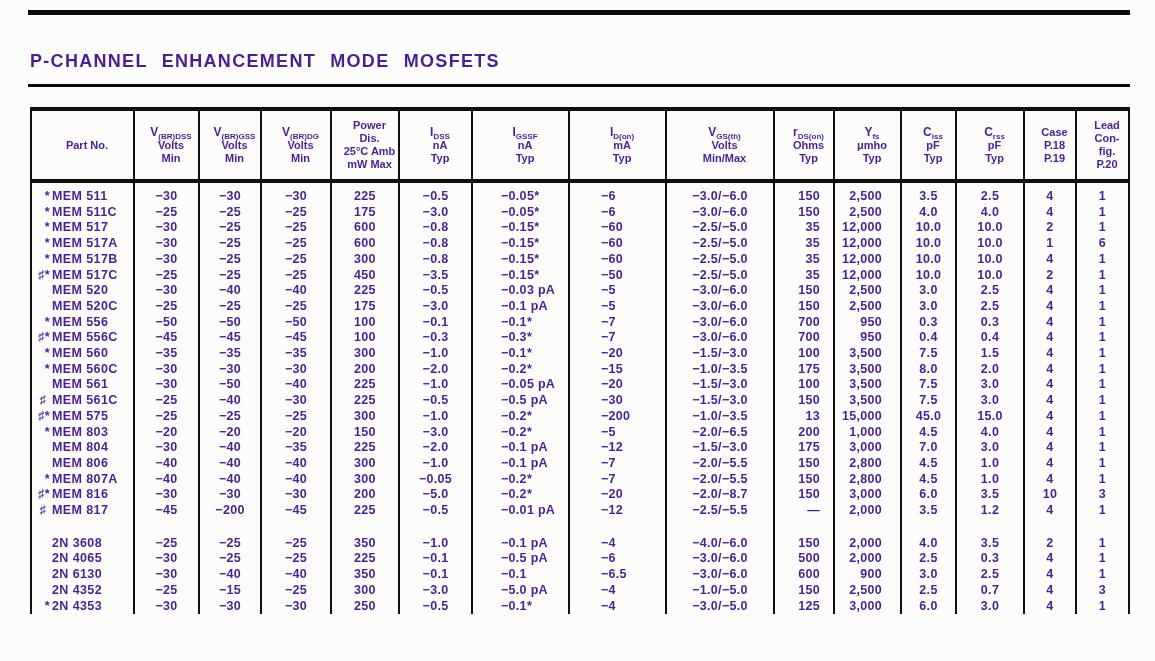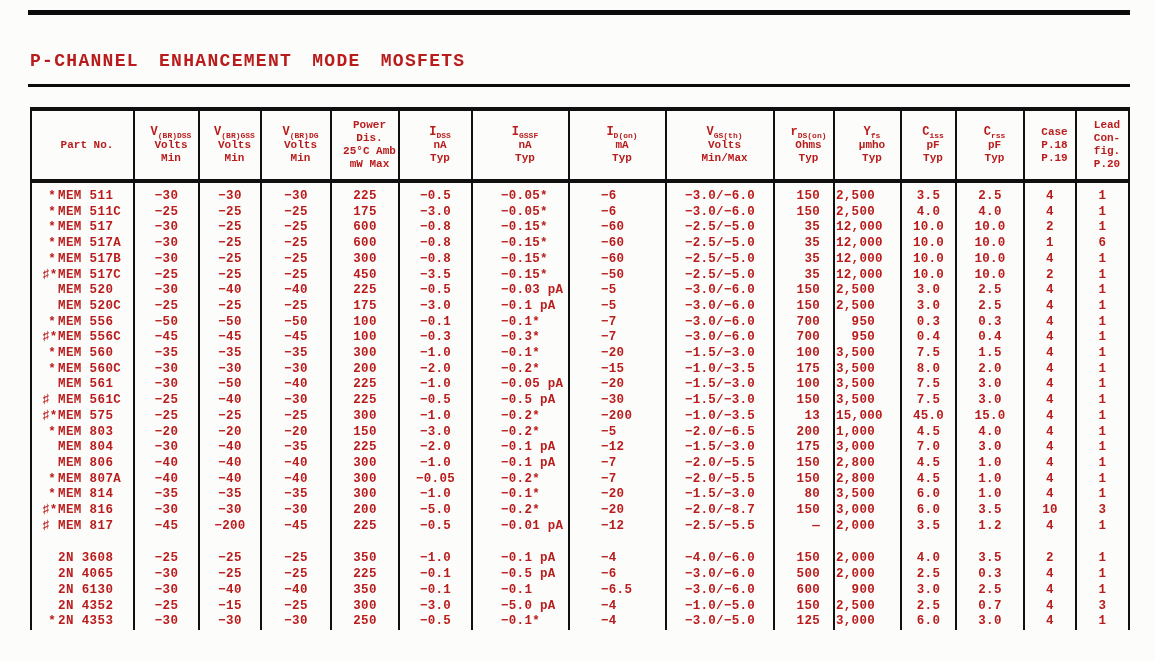--- a/index.html
+++ b/index.html
@@ -1,19 +1,19 @@
 <!DOCTYPE html>
 <html><head>
 <meta charset="utf-8">
 <style>
   html,body { margin:0; padding:0; }
   .page {
     position:relative; width:1155px; height:661px; overflow:hidden;
-    background:#fcfcfa; color:#b91c1c;
-    font-family:Liberation Mono, monospace;
+    background:#fcfcfa; color:#4c1d95;
+    font-family:Liberation Sans, sans-serif;
   }
   .top-rule   { position:absolute; left:28px; top:10px;  width:1102px; height:5px; background:#0b0b0b; }
   .title-rule { position:absolute; left:28px; top:84px;  width:1102px; height:3px; background:#0b0b0b; }
   .page-title {
     position:absolute; left:30px; top:51px; margin:0;
     font-size:18px; font-weight:bold; letter-spacing:1.3px; word-spacing:8px;
   }
   table.spec-table {
     position:absolute; left:30px; top:107px; width:1098px;
     border-collapse:collapse; table-layout:fixed;
@@ -27,25 +27,25 @@
   }
   .hdr-line { display:block;margin-left:9px; }
   .sym-line { font-size:12px; }
   .sym-line sub { font-size:8px; line-height:0; }
   .spec-table tbody td {
     height:15.7px; line-height:15.7px; font-size:12.5px; font-weight:bold;
     text-align:center; padding:0 1px; white-space:nowrap; overflow:hidden;
     letter-spacing:0.3px;
   }
   
-  .spec-table tbody td:nth-child(1)  { text-align:left; padding-left:10px; }
+  .spec-table tbody td:nth-child(1)  { text-align:left; padding-left:4px; }
   .spec-table tbody td:nth-child(7)  { text-align:left; padding-left:28px; }
   .spec-table tbody td:nth-child(8)  { text-align:left; padding-left:31px; }
   .spec-table tbody td:nth-child(10) { text-align:right; padding-right:13px; }
-  .spec-table tbody td:nth-child(11) { text-align:right; padding-right:25px; }
+  .spec-table tbody td:nth-child(11) { text-align:right; padding-right:18px; }
   tr.spacer-top td { height:6px;  line-height:6px; }
   tr.group-gap  td { height:17px; line-height:17px; }
   .part-prefix { display:inline-block; width:14px; text-align:right; }
   .part-name   { margin-left:2px; letter-spacing:0.4px; }
 </style>
 </head>
 <body>
 
 <div class="page">
   <div class="top-rule"></div>
@@ -484,37 +484,20 @@
           <td>−7</td>
           <td>−2.0/−5.5</td>
           <td>150</td>
           <td>2,800</td>
           <td>4.5</td>
           <td>1.0</td>
           <td>4</td>
           <td>1</td>
         </tr>
         <tr>
-          <td><span class="part-prefix">*</span><span class="part-name">MEM 814</span></td>
-          <td>−35</td>
-          <td>−35</td>
-          <td>−35</td>
-          <td>300</td>
-          <td>−1.0</td>
-          <td>−0.1*</td>
-          <td>−20</td>
-          <td>−1.5/−3.0</td>
-          <td>80</td>
-          <td>3,500</td>
-          <td>6.0</td>
-          <td>1.0</td>
-          <td>4</td>
-          <td>1</td>
-        </tr>
-        <tr>
           <td><span class="part-prefix">♯*</span><span class="part-name">MEM 816</span></td>
           <td>−30</td>
           <td>−30</td>
           <td>−30</td>
           <td>200</td>
           <td>−5.0</td>
           <td>−0.2*</td>
           <td>−20</td>
           <td>−2.0/−8.7</td>
           <td>150</td>

